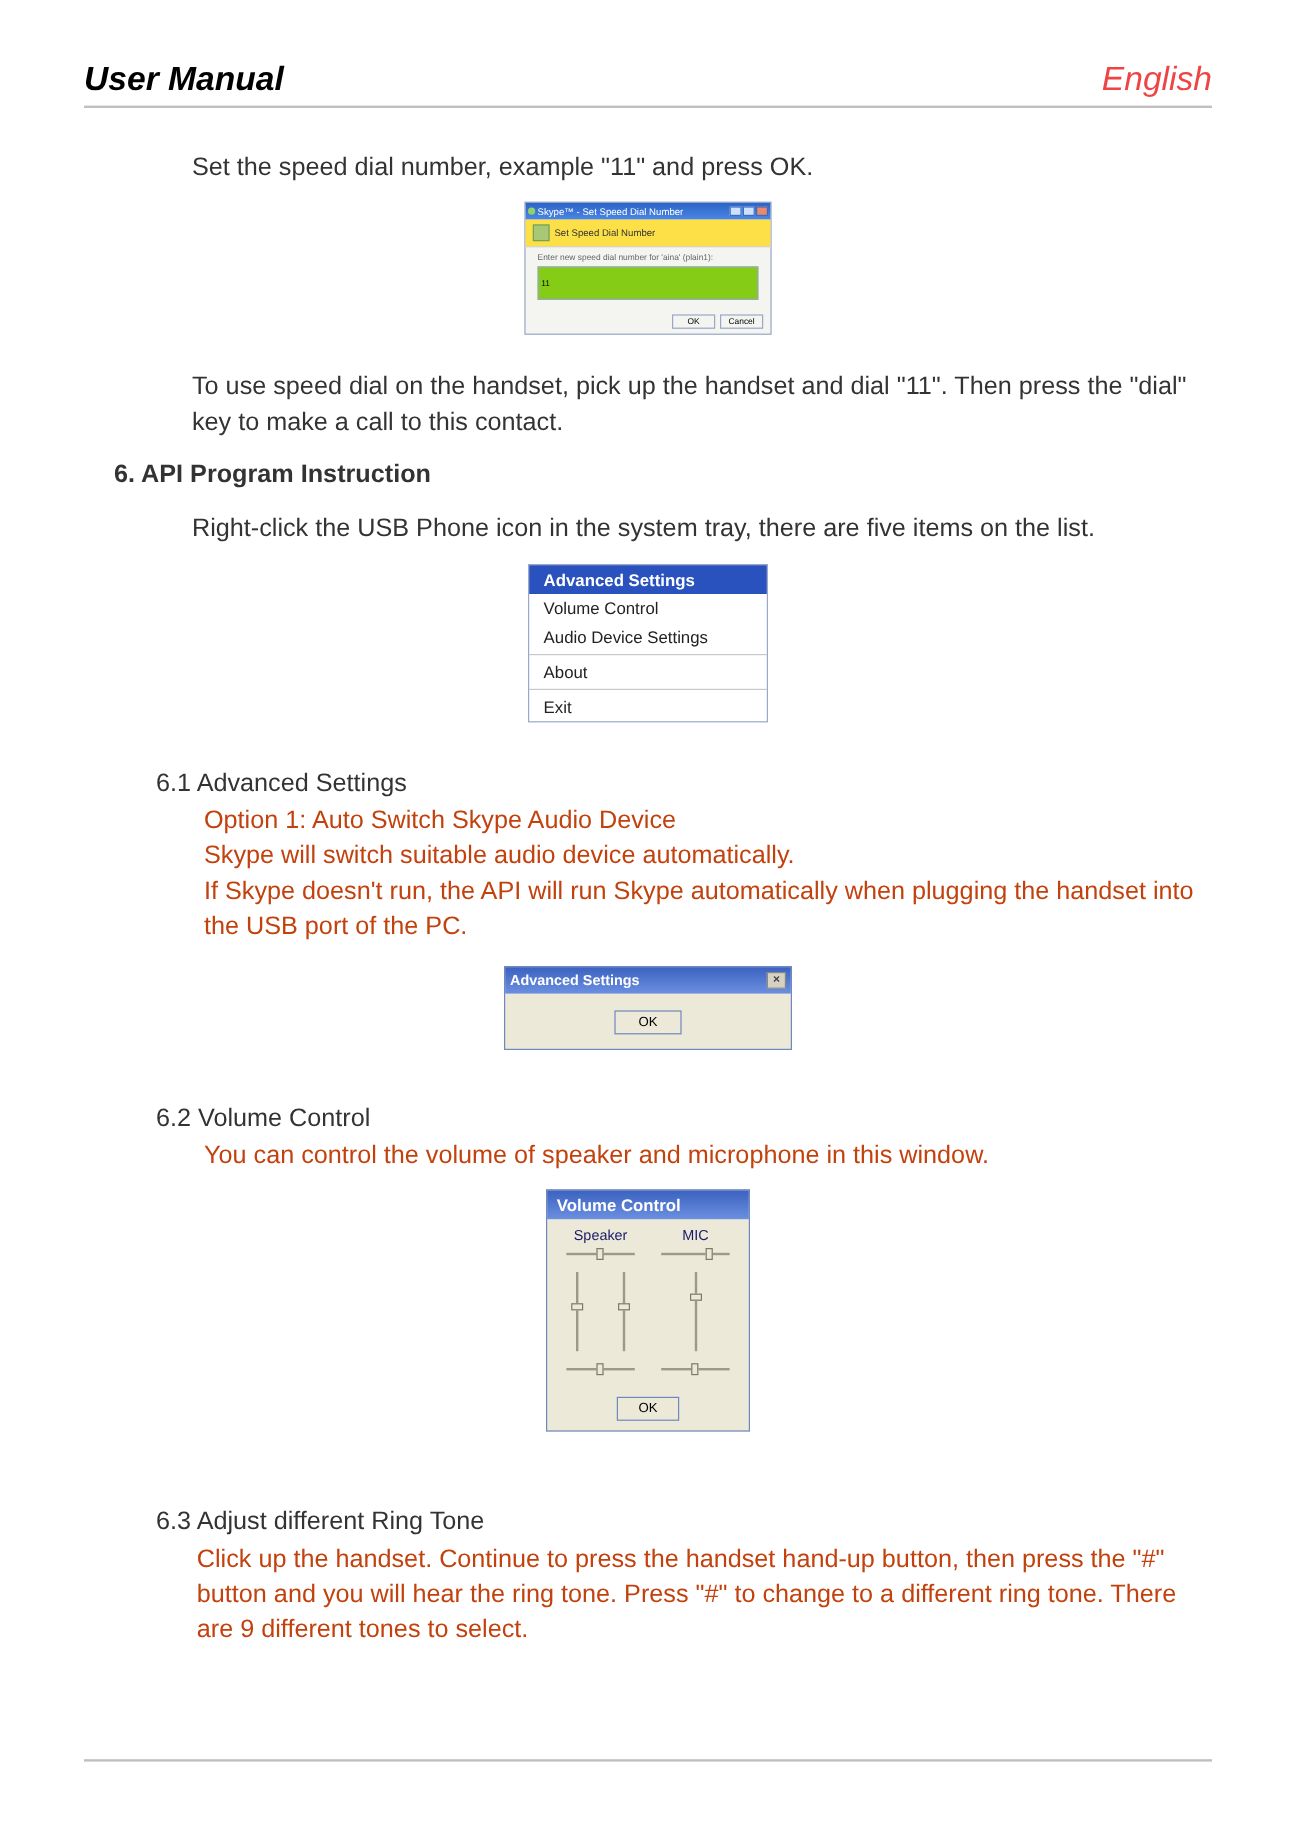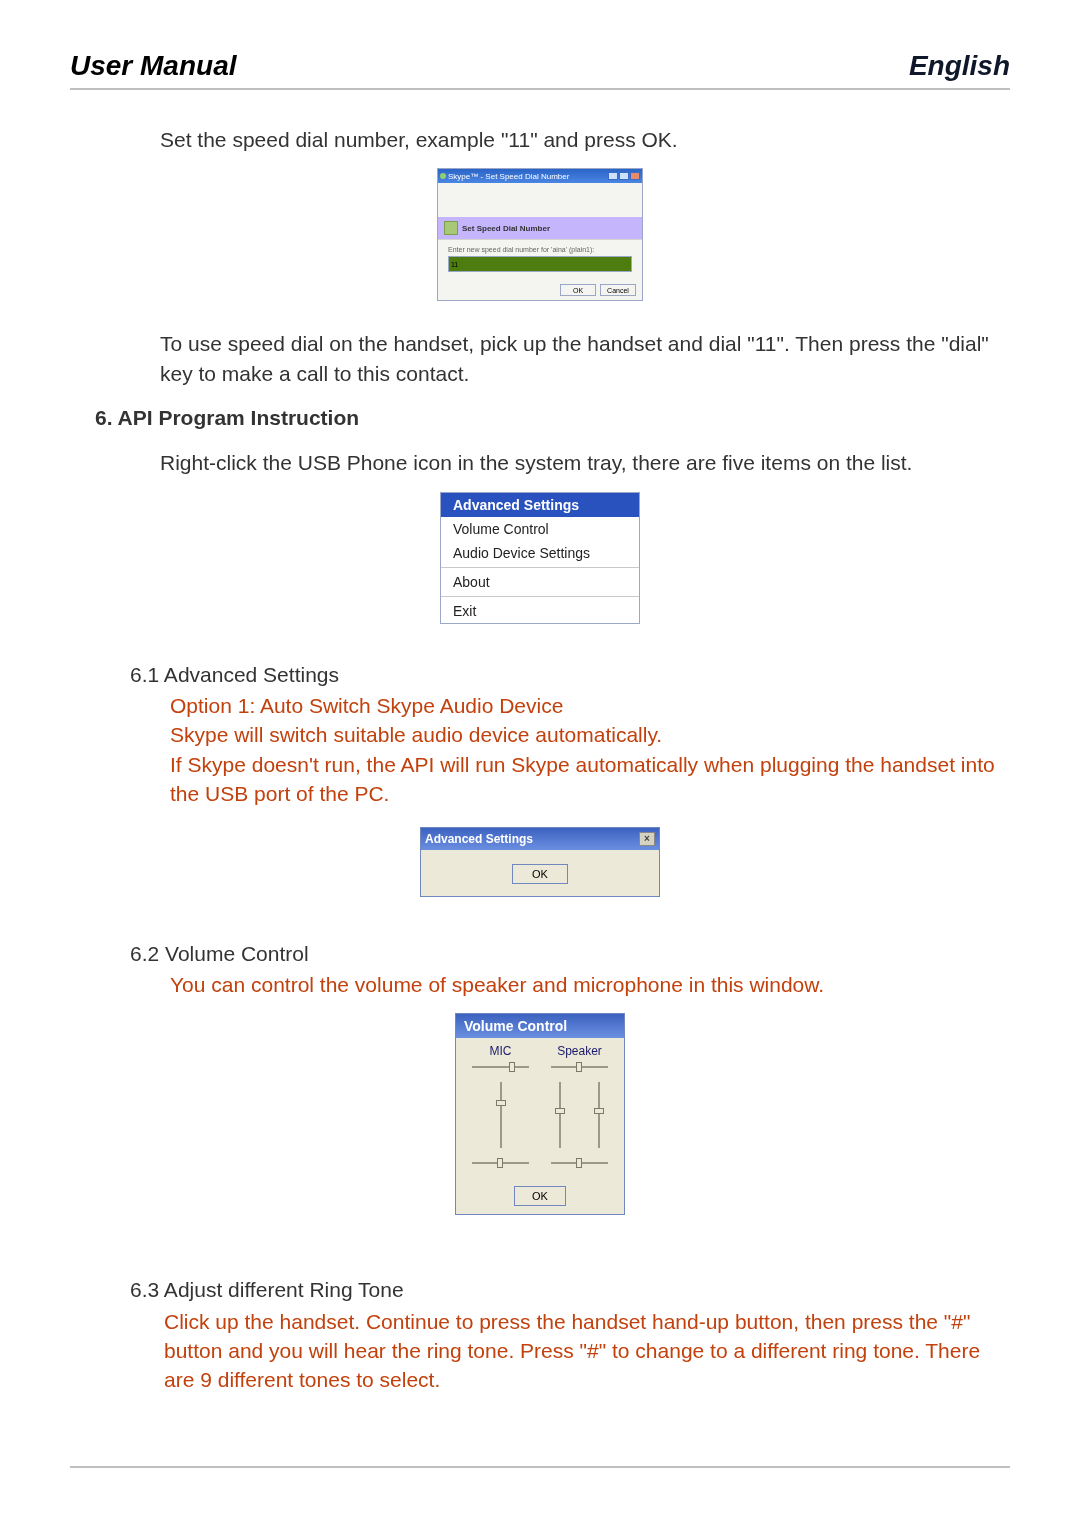--- a/index.html
+++ b/index.html
@@ -21,24 +21,24 @@
   }
   .header-left {
     font-family: Arial, sans-serif;
     font-weight: bold;
     font-style: italic;
     font-size: 28px;
     color: #000;
   }
   .header-right {
     font-family: Arial, sans-serif;
-    font-weight: bold;
+    font-weight: normal;
     font-style: italic;
     font-size: 28px;
-    color: #0f172a;
+    color: #ef4444;
   }
   .body-text {
     font-size: 21px;
     color: #333;
     line-height: 1.4;
     margin-left: 90px;
     margin-bottom: 14px;
   }
   .section-heading {
     font-size: 21px;
@@ -84,31 +84,30 @@
   }
   .dlg-speed-title .tleft { display:flex; align-items:center; gap:2px;}
   .dlg-speed-title .dot { width:6px;height:6px;background:#8fd16a;border-radius:50%; }
   .dlg-speed-title .wbtns { display:flex; gap:1px;}
   .dlg-speed-title .wbtn { width:10px;height:8px;background:#cfe0fb;border:0.5px solid #3b6cc4;}
   .dlg-speed-title .wbtn.close{background:#e98a6c;}
   .dlg-speed-head {
     display:flex; align-items:center; gap:4px;
     padding:4px 6px;
     border-bottom:1px solid #d4d4ce;
-    background:#c4b5fd;
-    font-weight:bold;
+    background:#fde047;
+    font-weight:normal;
     color:#333;
-    margin-top:34px;
   }
   .dlg-speed-head .icon{width:14px;height:14px;background:#a8c878;border:1px solid #7aa24c;}
   .dlg-speed-body{padding:6px 10px 8px 10px;}
   .dlg-speed-body .lbl{color:#666;font-size:7px;margin-bottom:3px;}
   .dlg-speed-body input{
-    width:100%;height:16px;border:1px solid #9aa7c7;font-size:7px;padding:0 2px;
-    background:#4d7c0f;
+    width:100%;height:28px;border:1px solid #9aa7c7;font-size:7px;padding:0 2px;
+    background:#84cc16;
   }
   .dlg-speed-btns{display:flex;justify-content:flex-end;gap:4px;padding:4px 6px;}
   .dlg-speed-btns button{
     width:36px;height:12px;font-size:7px;border:1px solid #9aa7c7;background:#f4f4f1;
   }
 
   
   .ctxmenu {
     width: 200px;
     margin: 14px auto 36px auto;
@@ -240,50 +239,50 @@
   <div>You can control the volume of speaker and microphone in this window.</div>
 </div>
 
 <div class="dlg-vol">
   <div class="dlg-vol-title">
     <span>Volume Control</span>
   </div>
   <div class="dlg-vol-body">
     <div class="dlg-vol-cols">
       <div class="dlg-vol-col">
-        <div class="lab">MIC</div>
-        <div class="slider-h">
-            <div class="knob" style="left:62%"></div>
-          </div>
-        <div class="pair">
-          <div class="slider-v">
-              <div class="knob" style="top:22px"></div>
-            </div>
-        </div>
-        <div class="slider-h">
-            <div class="knob"></div>
-          </div>
-      </div>
-      <div class="dlg-vol-col">
         <div class="lab">Speaker</div>
         <div class="slider-h">
             <div class="knob"></div>
           </div>
         <div class="pair">
           <div class="slider-v">
               <div class="knob"></div>
             </div>
           <div class="slider-v">
               <div class="knob"></div>
             </div>
         </div>
         <div class="slider-h">
             <div class="knob"></div>
           </div>
       </div>
+      <div class="dlg-vol-col">
+        <div class="lab">MIC</div>
+        <div class="slider-h">
+            <div class="knob" style="left:62%"></div>
+          </div>
+        <div class="pair">
+          <div class="slider-v">
+              <div class="knob" style="top:22px"></div>
+            </div>
+        </div>
+        <div class="slider-h">
+            <div class="knob"></div>
+          </div>
+      </div>
     </div>
   </div>
   <div class="dlg-vol-btns">
     <button>OK</button>
   </div>
 </div>
 
 <div class="sub-num">6.3  Adjust different Ring Tone</div>
 <div class="sub-body" style="margin-left:94px;">
   <div>Click up the handset. Continue to press the handset hand-up button, then press the "#" button and you will hear the ring tone. Press "#" to change to a different ring tone. There are 9 different tones to select.</div>

